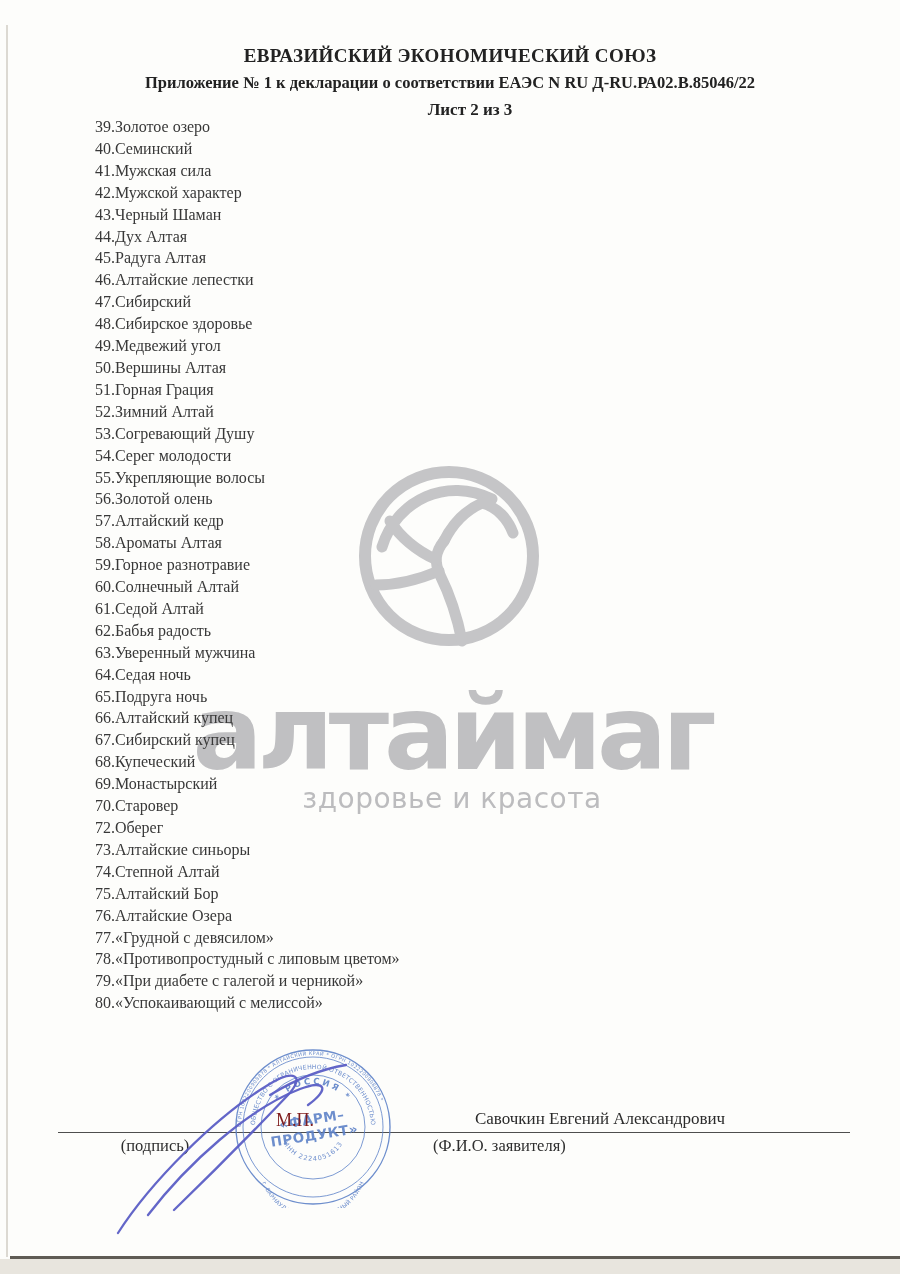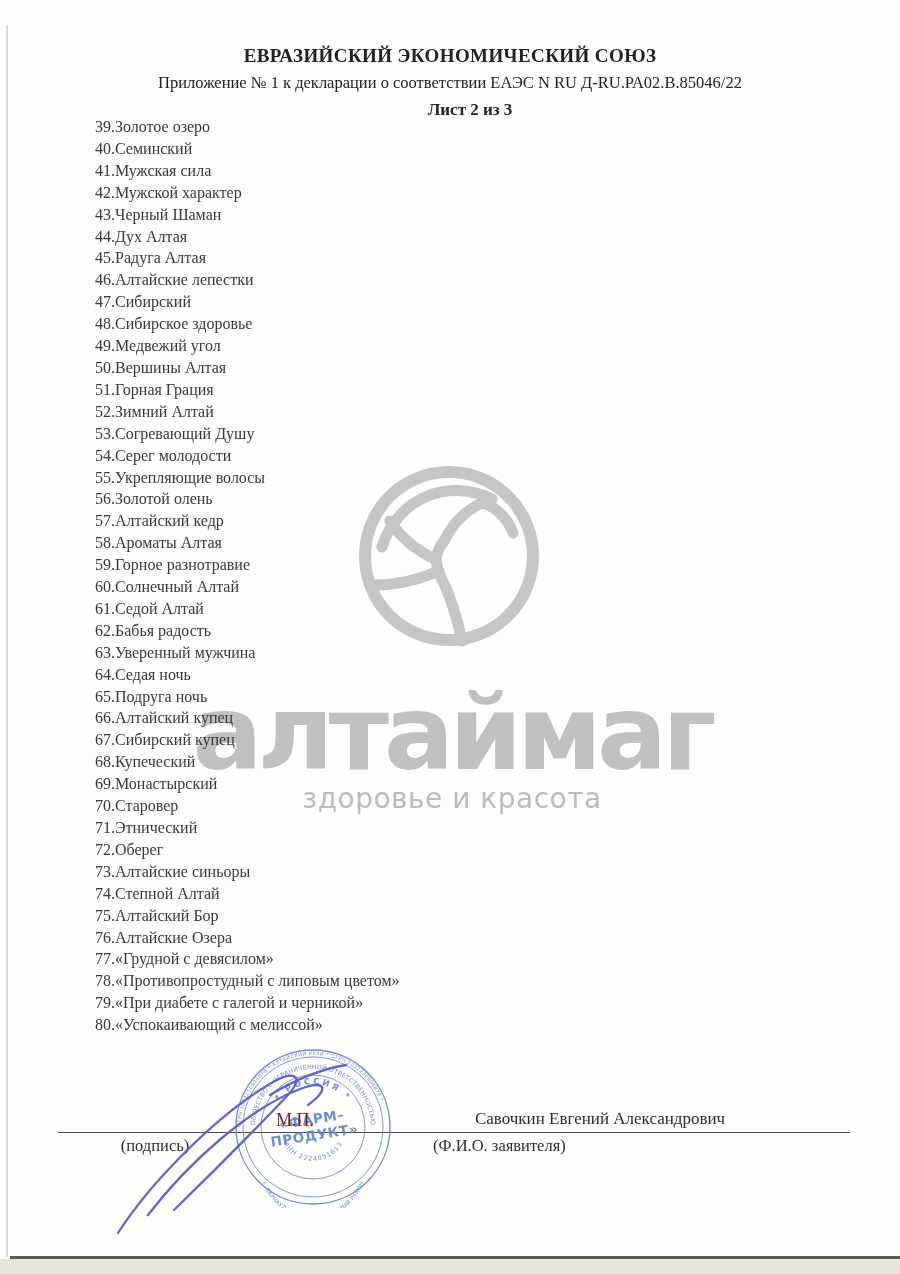--- a/index.html
+++ b/index.html
@@ -1,21 +1,21 @@
 <!DOCTYPE html>
 <html><head>
 <meta charset="utf-8">
 <style>
   html,body{margin:0;padding:0;background:#e9e6df;}
   .page{position:relative;width:900px;height:1274px;background:#fdfdfb;overflow:hidden;
         font-family:"Liberation Serif", serif;}
   
   .header{position:absolute;top:42px;left:0;width:900px;text-align:center;z-index:2;color:#222;}
   .header .h1{font-size:19px;font-weight:bold;line-height:27px;letter-spacing:.4px;}
-  .header .h2{font-size:16.5px;font-weight:normal;line-height:27px;}
+  .header .h2{font-size:16.5px;font-weight:bold;line-height:27px;}
   .header .h3{font-size:17px;font-weight:bold;line-height:27px;margin-left:40px;}
   
   .list{position:absolute;left:88px;top:116px;z-index:2;}
   .row{display:flex;line-height:21.9px;font-size:16px;color:#383838;text-align:right;}
   .row .num{width:27px;flex:0 0 27px;}
   
   .wm{position:absolute;left:0;top:0;width:733px;height:1274px;z-index:1;}
   .wm-brand{position:absolute;left:0;top:672px;width:904px;text-align:center;
             font-family:"DejaVu Sans", sans-serif;font-weight:bold;font-size:104px;
             letter-spacing:-5px;color:#c0c0c2;}
@@ -198,24 +198,20 @@
         <span class="num">68.</span>
         <span class="txt">Купеческий</span>
       </div>
       <div class="row">
         <span class="num">69.</span>
         <span class="txt">Монастырский</span>
       </div>
       <div class="row">
         <span class="num">70.</span>
         <span class="txt">Старовер</span>
-      </div>
-      <div class="row">
-        <span class="num">71.</span>
-        <span class="txt">Этнический</span>
       </div>
       <div class="row">
         <span class="num">72.</span>
         <span class="txt">Оберег</span>
       </div>
       <div class="row">
         <span class="num">73.</span>
         <span class="txt">Алтайские синьоры</span>
       </div>
       <div class="row">

